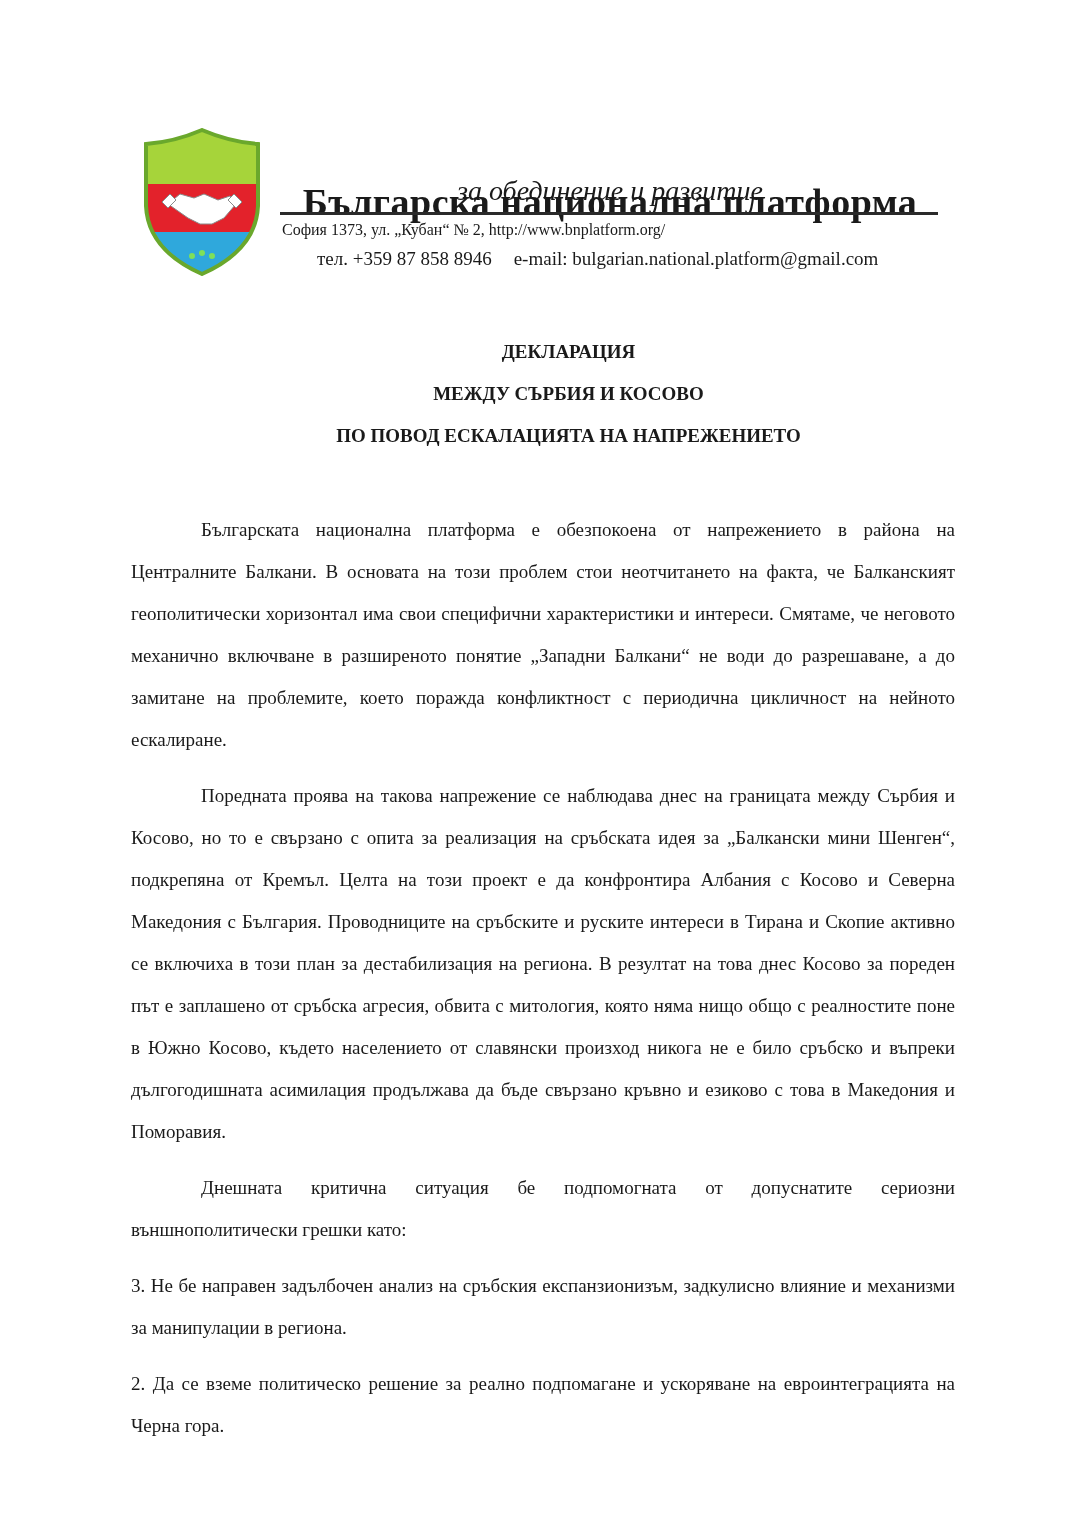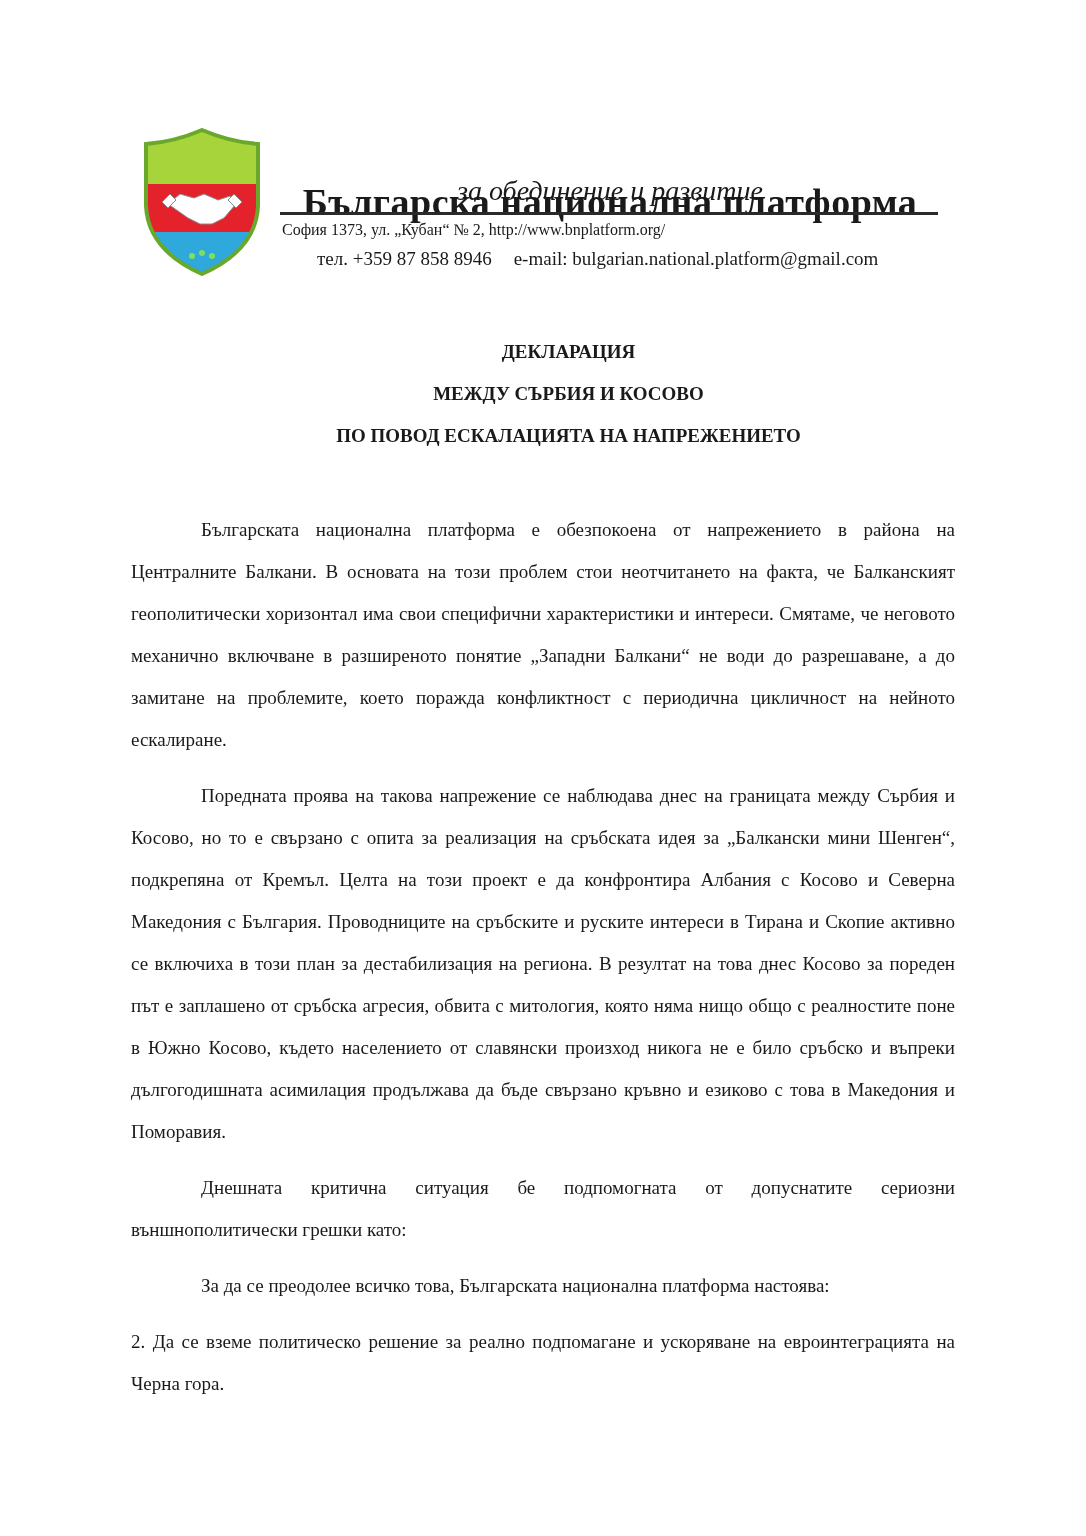--- a/index.html
+++ b/index.html
@@ -57,15 +57,15 @@
 <div class="title-block">
   <div>ДЕКЛАРАЦИЯ</div>
   <div>МЕЖДУ СЪРБИЯ И КОСОВО</div>
   <div>ПО ПОВОД ЕСКАЛАЦИЯТА НА НАПРЕЖЕНИЕТО</div>
 </div>
 
 <div class="body">
   <p class="indent">Българската национална платформа е обезпокоена от напрежението в района на Централните Балкани. В основата на този проблем стои неотчитането на факта, че Балканският геополитически хоризонтал има свои специфични характеристики и интереси. Смятаме, че неговото механично включване в разширеното понятие „Западни Балкани“ не води до разрешаване, а до замитане на проблемите, което поражда конфликтност с периодична цикличност на нейното ескалиране.</p>
   <p class="indent">Поредната проява на такова напрежение се наблюдава днес на границата между Сърбия и Косово, но то е свързано с опита за реализация на сръбската идея за „Балкански мини Шенген“, подкрепяна от Кремъл. Целта на този проект е да конфронтира Албания с Косово и Северна Македония с България. Проводниците на сръбските и руските интереси в Тирана и Скопие активно се включиха в този план за дестабилизация на региона. В резултат на това днес Косово за пореден път е заплашено от сръбска агресия, обвита с митология, която няма нищо общо с реалностите поне в Южно Косово, където населението от славянски произход никога не е било сръбско и въпреки дългогодишната асимилация продължава да бъде свързано кръвно и езиково с това в Македония и Поморавия.</p>
   <p class="indent">Днешната критична ситуация бе подпомогната от допуснатите сериозни външнополитически грешки като:</p>
-  <p class="indent">За да се преодолее всичко това, Българската национална платформа настоява:</p>
+  <p>3. Не бе направен задълбочен анализ на сръбския експанзионизъм, задкулисно влияние и механизми за манипулации в региона.</p>
   <p>2. Да се вземе политическо решение за реално подпомагане и ускоряване на евроинтеграцията на Черна гора.</p>
 </div>
 
 </body></html>

